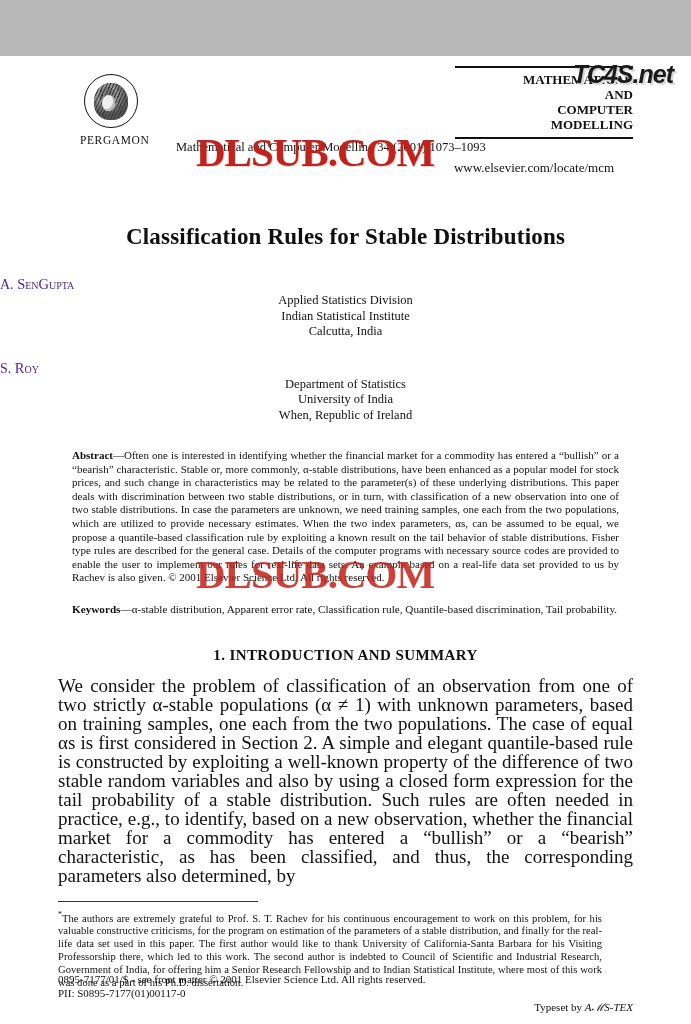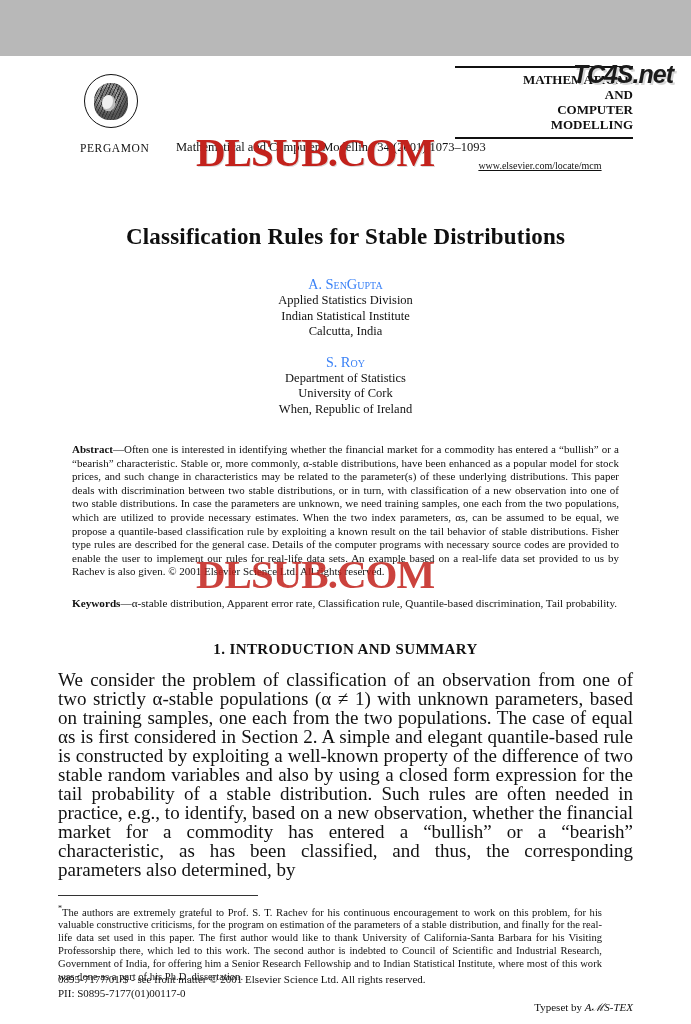--- a/index.html
+++ b/index.html
@@ -99,21 +99,21 @@
     left: 17px; top: 20px;
     width: 13px; height: 16px;
     border-radius: 50%;
     background: #efefef;
     box-shadow: inset -2px -2px 0 #b9b9b9;
   }
   .pergamon {
     font-family: "Liberation Serif", serif;
     font-size: 11.5px;
     letter-spacing: 0.6px;
-    margin-top: 14px;
+    margin-top: 6px;
     color: #111;
   }
   .journal-ref {
     position: absolute;
     left: 118px;
     top: 84px;
     font-size: 12.5px;
     color: #111;
   }
   .journal-box {
@@ -126,57 +126,56 @@
     font-weight: bold;
     font-size: 13px;
     line-height: 15px;
     color: #111;
     border-top: 2px solid #111;
     border-bottom: 2px solid #111;
     padding: 4px 0 5px 0;
   }
   .elsevier-url {
     position: absolute;
-    right: 4px;
+    right: 10px;
     top: 104px;
     width: 178px;
     text-align: center;
-    font-size: 10px;
-    color: #111;
-    text-decoration: underline;
+    font-size: 13px;
+    color: #111;
   }
 
   
   .title {
     text-align: center;
     font-family: "Liberation Serif", serif;
     font-weight: bold;
     font-size: 23px;
     letter-spacing: 0.2px;
     margin: 48px 0 26px 0;
     color: #0f0f0f;
   }
   .author {
-    text-align: center;
+    text-align: left;
     font-size: 14px;
-    color: #3b82f6;
+    color: #4c1d95;
     margin-top: 4px;
   }
   .author .sc {
     font-variant: small-caps;
     font-size: 14.5px;
   }
   .affil {
     text-align: center;
     font-size: 12.5px;
     line-height: 15.5px;
     color: #111;
   }
   .author-block { margin-bottom: 10px; }
-  .author-block.second { margin-top: 14px; }
+  .author-block.second { margin-top: 20px; }
 
   
   .abstract {
     margin: 26px 72px 0 72px;
     font-size: 11px;
     line-height: 13.6px;
     text-align: justify;
     color: #111;
   }
   .abstract b { font-weight: bold; }
@@ -275,21 +274,21 @@
       <div>Calcutta, India</div>
     </div>
   </div>
 
   <div class="author-block second">
     <div class="author">
       <span>S. </span><span class="sc">Roy</span>
     </div>
     <div class="affil">
       <div>Department of Statistics</div>
-      <div>University of Cork</div>
+      <div>University of India</div>
       <div>When, Republic of Ireland</div>
     </div>
   </div>
 
   <div class="abstract">
     <b>Abstract</b><span>—Often one is interested in identifying whether the financial market for a commodity has entered a “bullish” or a “bearish” characteristic. Stable or, more commonly, α-stable distributions, have been enhanced as a popular model for stock prices, and such change in characteristics may be related to the parameter(s) of these underlying distributions. This paper deals with discrimination between two stable distributions, or in turn, with classification of a new observation into one of two stable distributions. In case the parameters are unknown, we need training samples, one each from the two populations, which are utilized to provide necessary estimates. When the two index parameters, αs, can be assumed to be equal, we propose a quantile-based classification rule by exploiting a known result on the tail behavior of stable distributions. Fisher type rules are described for the general case. Details of the computer programs with necessary source codes are provided to enable the user to implement our rules for real-life data sets. An example based on a real-life data set provided to us by Rachev is also given. © 2001 Elsevier Science Ltd. All rights reserved.</span>
   </div>
 
   <div class="keywords">
     <b>Keywords</b><span>—α-stable distribution, Apparent error rate, Classification rule, Quantile-based discrimination, Tail probability.</span>

